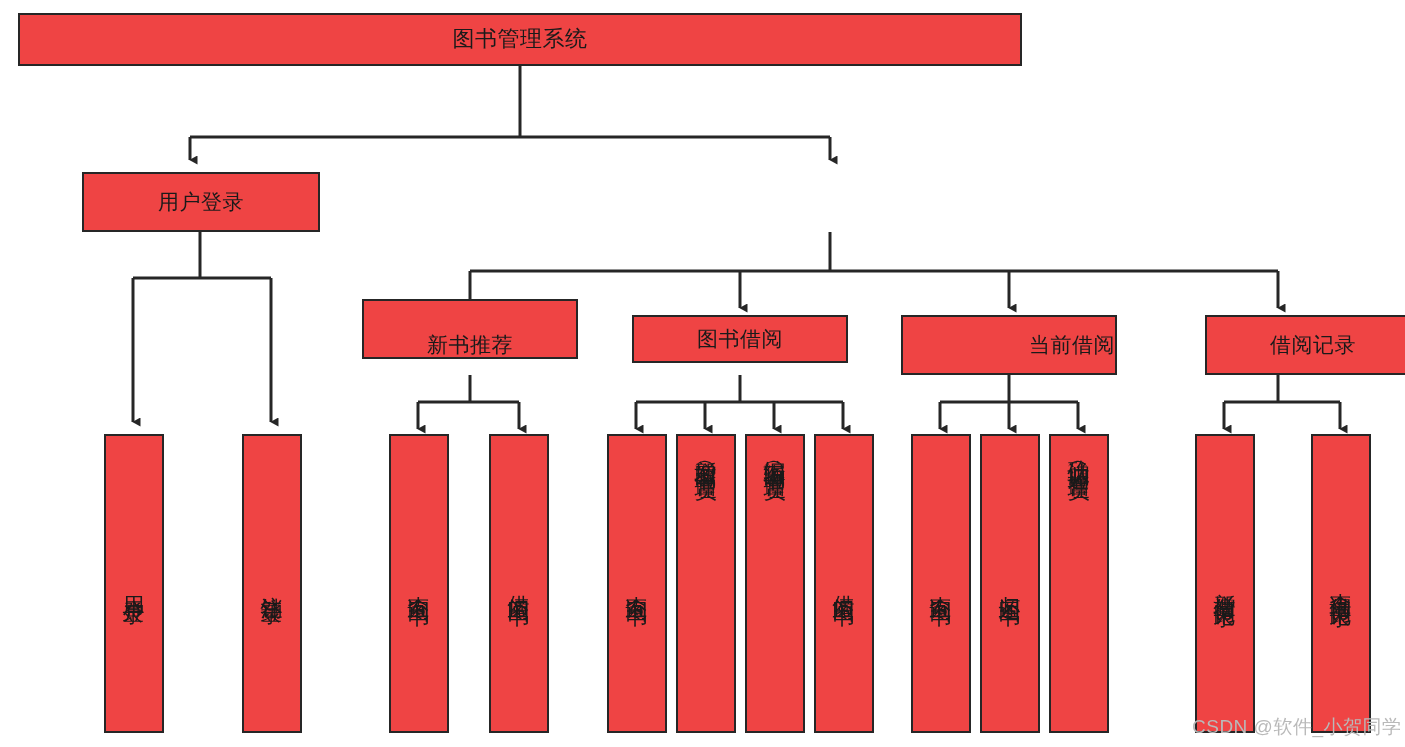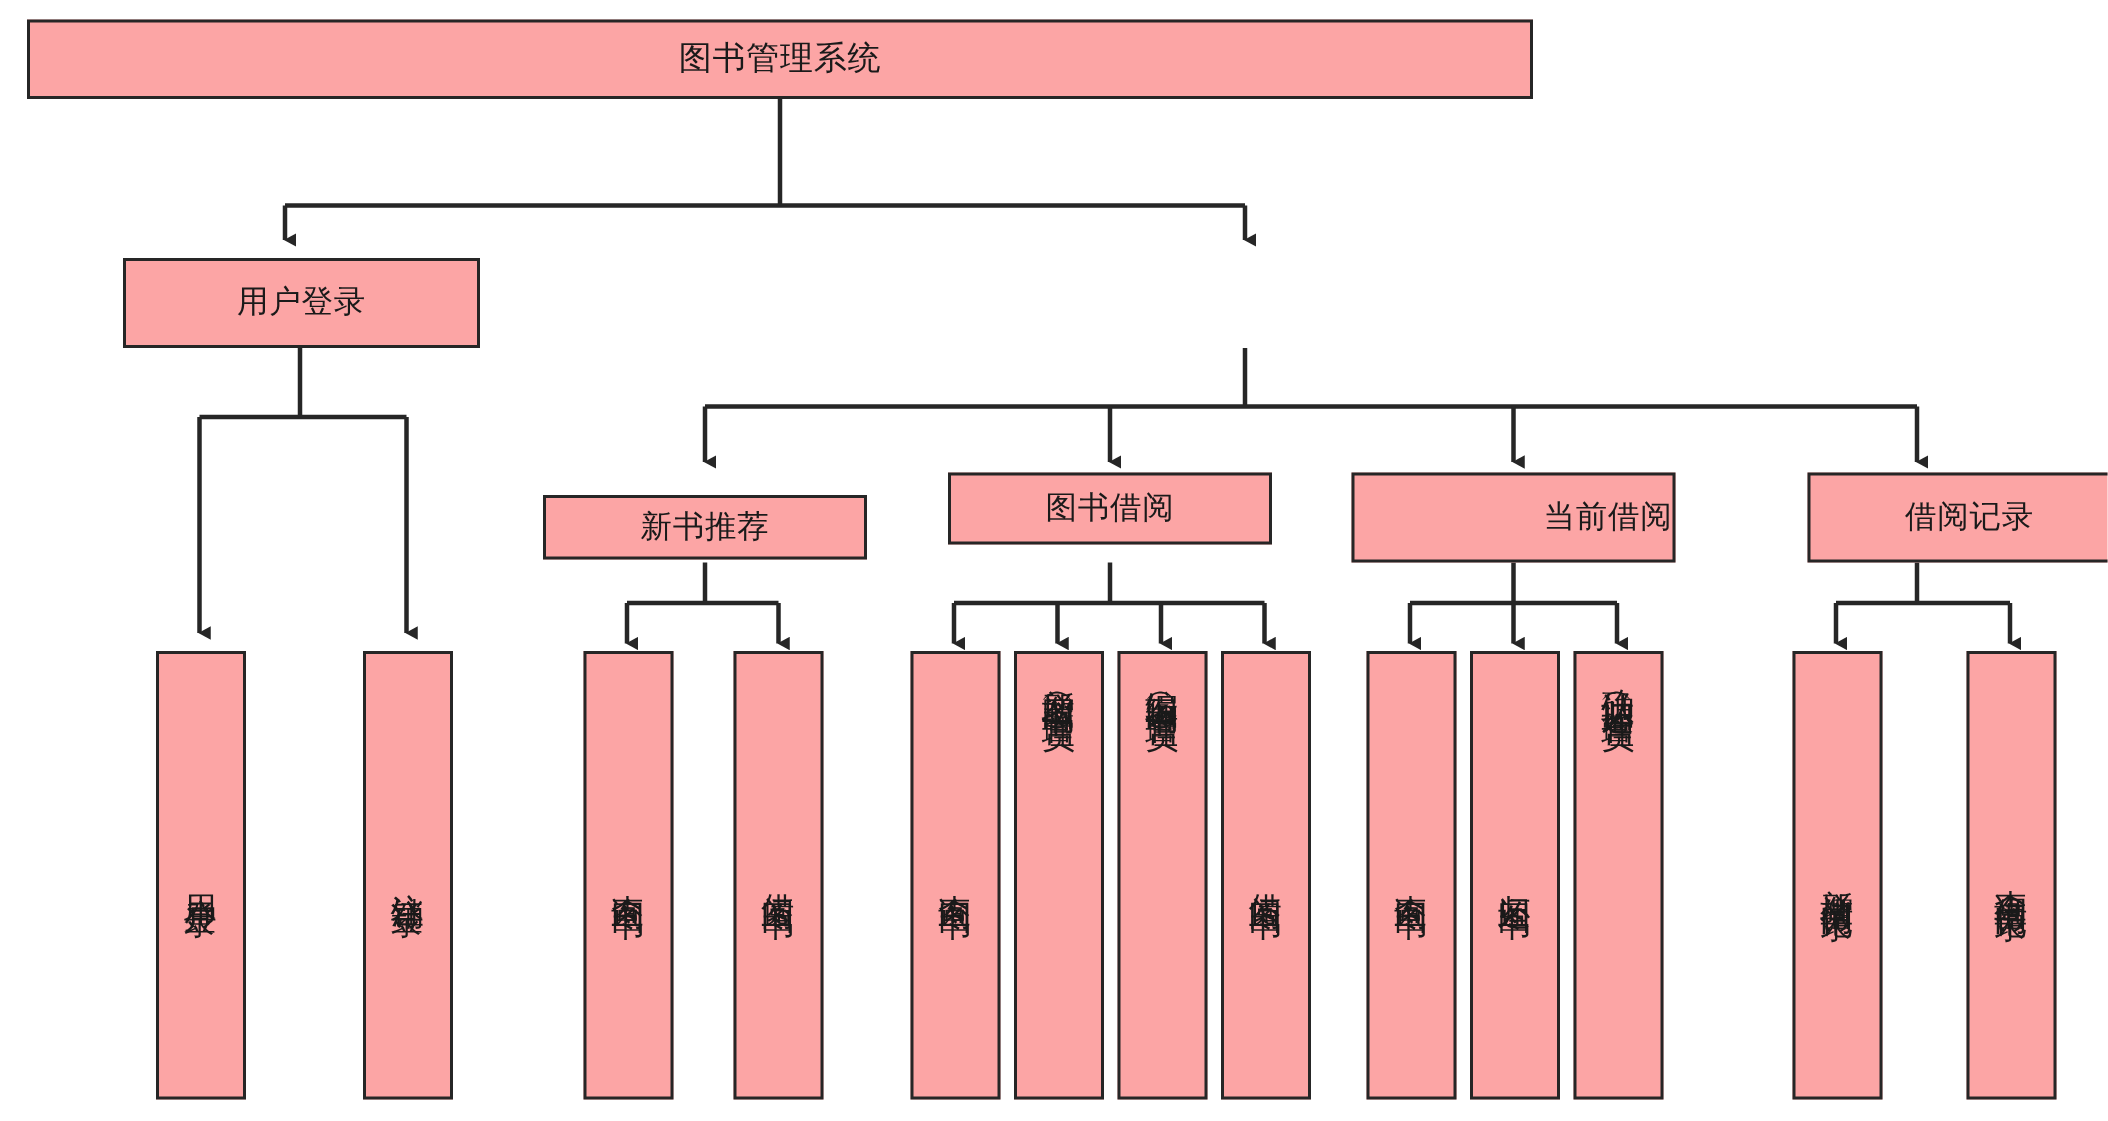--- a/index.html
+++ b/index.html
@@ -24,21 +24,21 @@
     left: 0;
     top: 0;
     width: 1405px;
     height: 747px;
     pointer-events: none;
   }
   .node {
     position: absolute;
     box-sizing: border-box;
     border: 2px solid #262626;
-    background: #fca5a5;
+    background: #ef4444;
     display: flex;
     align-items: center;
     justify-content: center;
     color: #1a1a1a;
   }
   .node .label {
     display: block;
     text-align: center;
     line-height: 1.12;
     letter-spacing: 0.5px;
@@ -134,21 +134,21 @@
 
   <div class="node horiz root" style="left:18px; top:13px; width:1004px; height:53px;">
     <span class="label">图书管理系统</span>
   </div>
 
   <div class="node horiz" style="left:82px; top:172px; width:238px; height:60px;">
     <span class="label">用户登录</span>
   </div>
 
 
-  <div class="node horiz" style="left:362px; top:330px; width:216px; height:43px;">
+  <div class="node horiz" style="left:362px; top:299px; width:216px; height:60px;align-items:flex-end;">
     <span class="label">新书推荐</span>
   </div>
 
   <div class="node horiz" style="left:632px; top:315px; width:216px; height:48px;">
     <span class="label">图书借阅</span>
   </div>
 
   <div class="node horiz" style="left:901px; top:315px; width:216px; height:60px;justify-content:flex-end;">
     <span class="label">当前借阅</span>
   </div>
@@ -202,14 +202,15 @@
   </div>
 
   <div class="node vert centered" style="left:1195px; top:434px; width:60px; height:299px;">
     <span class="label">新增借阅记录</span>
   </div>
 
   <div class="node vert centered" style="left:1311px; top:434px; width:60px; height:299px;">
     <span class="label">查询借阅记录</span>
   </div>
 
+  <div class="watermark" style="left:1192px; top:714px;">CSDN @软件_小贺同学</div>
 
 </div>
 
 </body></html>

